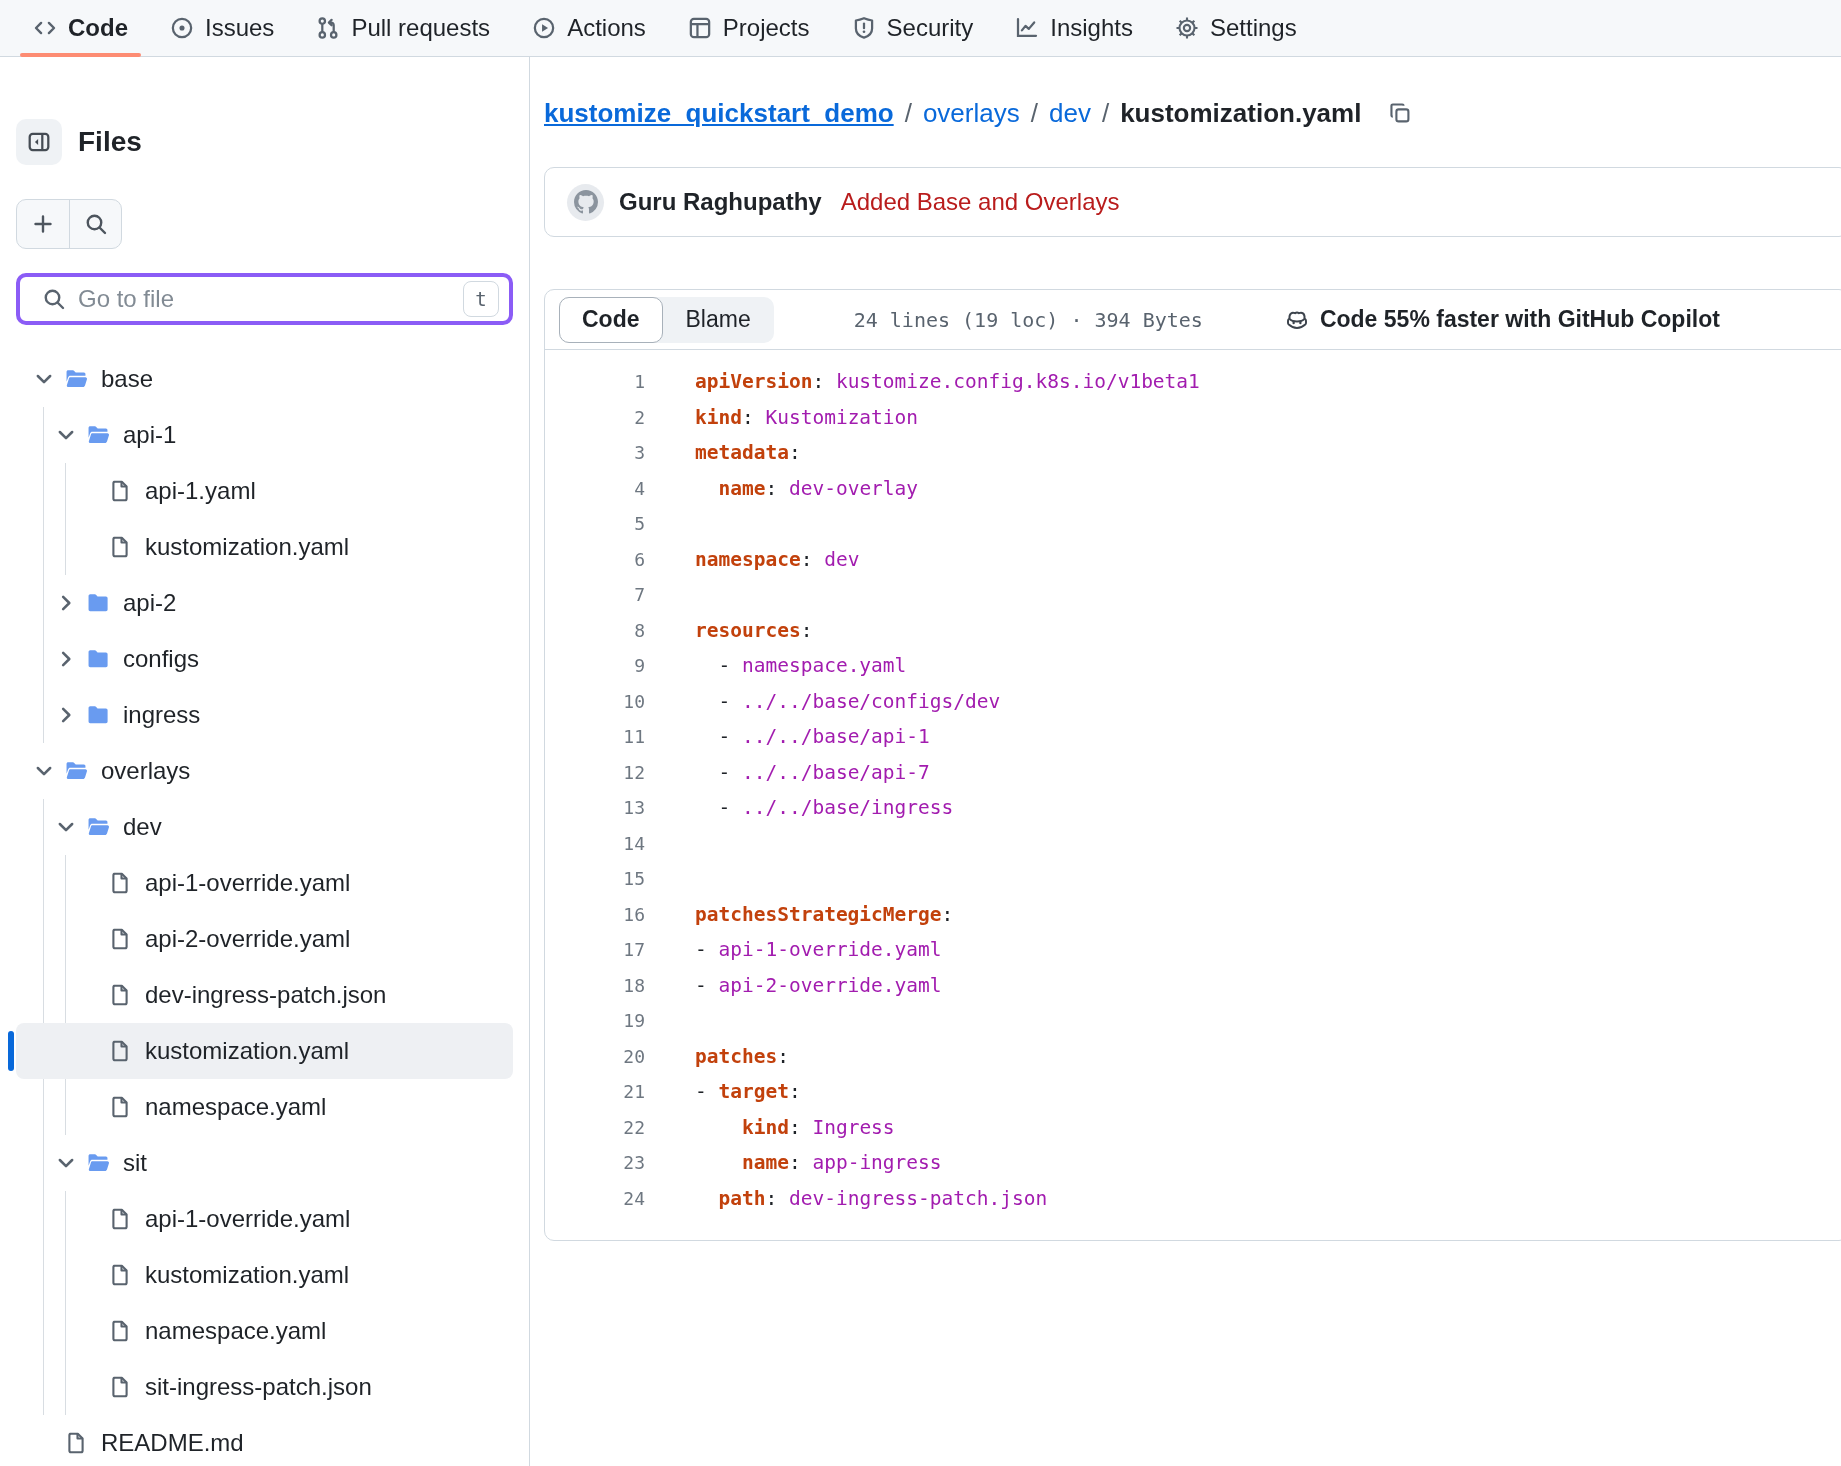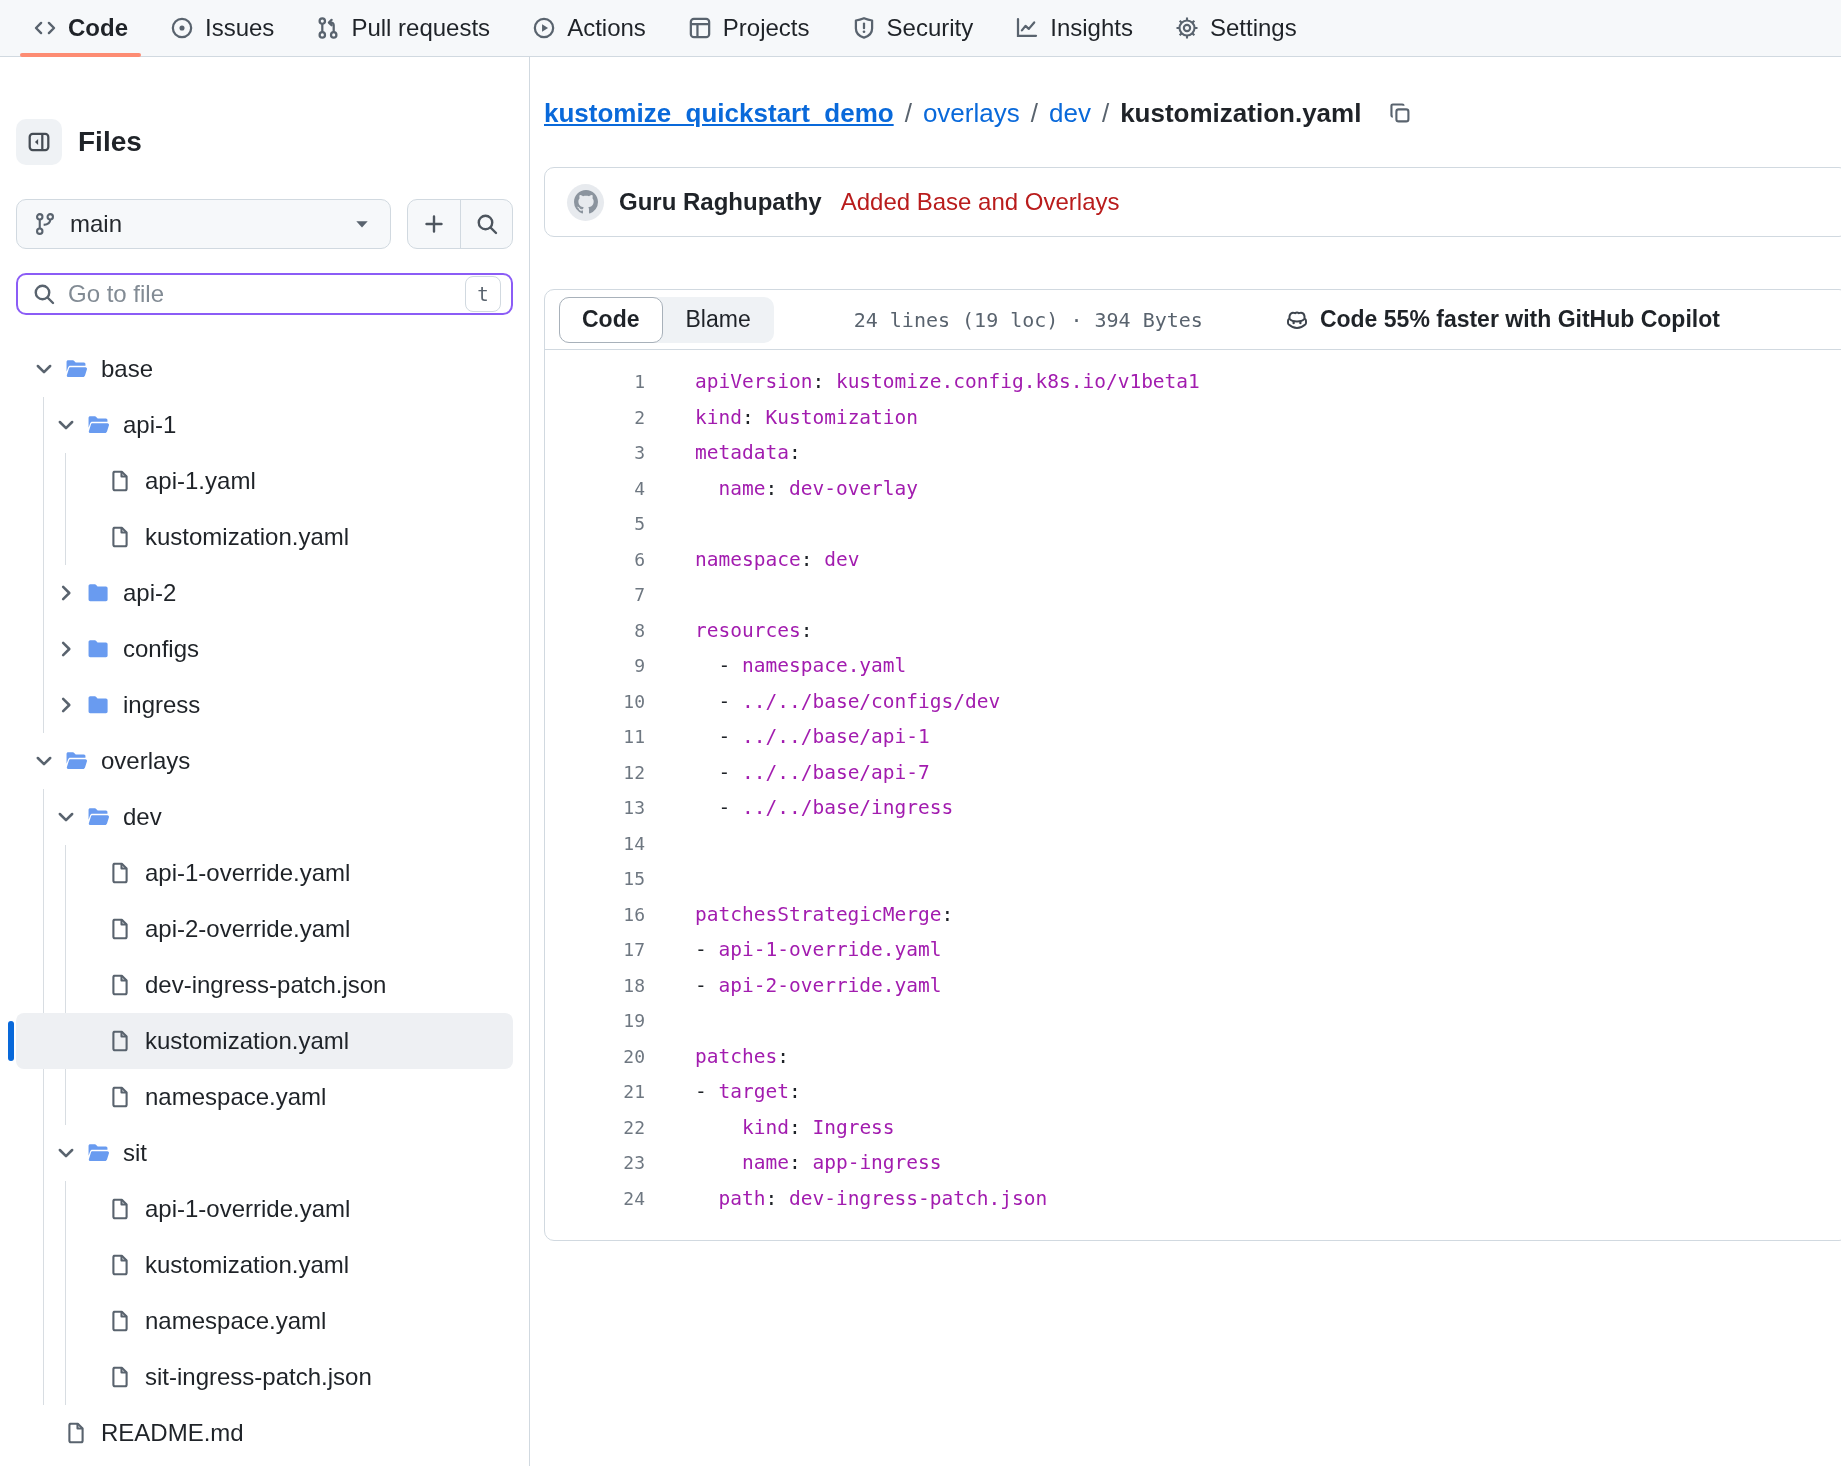--- a/index.html
+++ b/index.html
@@ -28,22 +28,22 @@
   .branch-btn { flex:1; height:50px; background:#f6f8fa; border:1px solid #d1d9e0;
     border-radius:10px; display:flex; align-items:center; gap:13px; padding:0 16px;
     font-size:24px; color:#25292e; cursor:pointer; }
   .branch-btn .caret { margin-left:auto; color:#59636e; display:flex; }
   .branch-btn .bic { color:#59636e; display:flex; }
   .btn-group { display:flex; height:50px; border:1px solid #d1d9e0; border-radius:10px;
     background:#f6f8fa; overflow:hidden; }
   .btn-group button { width:52px; border:none; background:transparent; color:#4d555e;
     display:flex; align-items:center; justify-content:center; cursor:pointer; }
   .btn-group button + button { border-left:1px solid #d1d9e0; }
-  .goto { margin-top:24px; height:42px; border:2px solid #8b5cf6; border-radius:10px;
-    background:#fff; display:flex; align-items:center; padding:0 10px 0 14px; gap:12px; }
+  .goto { margin-top:24px; height:52px; border:4px solid #8b5cf6; border-radius:10px;
+    background:#fff; display:flex; align-items:center; padding:0 10px 0 22px; gap:12px; }
   .goto .ic { color:#59636e; display:flex; }
   .goto input { flex:1; border:none; outline:none; font-size:24px; min-width:0;
     font-family:"Liberation Sans", sans-serif; color:#1f2328; background:transparent; }
   .goto input::placeholder { color:#828b94; }
   .kbd { width:36px; height:36px; flex:none; border:1px solid #d1d9e0; border-radius:8px;
     display:flex; align-items:center; justify-content:center; font-size:19px; color:#59636e;
     font-family:"DejaVu Sans Mono", monospace; }
 
   
   .tree { margin-top:26px; }
@@ -92,21 +92,21 @@
   .copilot { margin-left:82px; display:flex; align-items:center; gap:11px; font-size:23px;
     font-weight:600; color:#1f2328; white-space:nowrap; cursor:pointer; }
   .copilot .ic { color:#3d444d; display:flex; }
 
   .code { padding:14px 0 24px; }
   .cl { display:flex; line-height:35.5px; }
   .ln { width:100px; flex:none; text-align:right; color:#6e7781; cursor:pointer;
     font-family:"DejaVu Sans Mono", monospace; font-size:18px; }
   .lc { padding-left:50px; font-family:"DejaVu Sans Mono", monospace; font-size:19.5px;
     white-space:pre; }
-  .tk-k { color:#a21caf; }
+  .tk-k { color:#c2410c;font-weight:bold; }
   .tk-v { color:#a21caf; }
   .tk-p { color:#1f2328; }
 
   svg { display:block; }
 </style>
 </head>
 <body>
 
 <nav class="repo-nav" id="nav">
     <div class="nav-item active">
@@ -196,37 +196,20 @@
             <svg width="24" height="24" viewBox="0 0 16 16">
               <rect x="1.8" y="2.6" width="12.4" height="10.8" rx="2" fill="none" stroke="currentColor" stroke-width="1.5"></rect>
               <path d="M10.2 2.6v10.8" stroke="currentColor" stroke-width="1.5"></path>
               <path d="M7.4 6 5.3 8l2.1 2Z" fill="currentColor"></path>
             </svg>
           </span>
       </button>
       <div class="side-title">Files</div>
     </div>
     <div class="side-controls">
-      <button class="branch-btn">
-        <span class="bic">
-            <svg width="24" height="24" viewBox="0 0 16 16">
-              <circle cx="4.5" cy="3.2" r="1.8" fill="none" stroke="currentColor" stroke-width="1.4"></circle>
-              <circle cx="4.5" cy="12.8" r="1.8" fill="none" stroke="currentColor" stroke-width="1.4"></circle>
-              <circle cx="11.5" cy="3.2" r="1.8" fill="none" stroke="currentColor" stroke-width="1.4"></circle>
-              <path d="M4.5 5v6" stroke="currentColor" stroke-width="1.4"></path>
-              <path d="M11.5 5c0 2.5-2.2 3.4-4.4 3.6" fill="none" stroke="currentColor" stroke-width="1.4"></path>
-            </svg>
-          </span>
-        <span>main</span>
-        <span class="caret">
-            <svg width="24" height="24" viewBox="0 0 16 16">
-              <path d="M4.2 6.2h7.6L8 10.3Z" fill="currentColor"></path>
-            </svg>
-          </span>
-      </button>
       <div class="btn-group">
         <button>
           <span>
               <svg width="24" height="24" viewBox="0 0 16 16">
                 <path d="M8 3v10M3 8h10" stroke="currentColor" stroke-width="1.6" stroke-linecap="round"></path>
               </svg>
             </span>
         </button>
         <button>
           <span>

